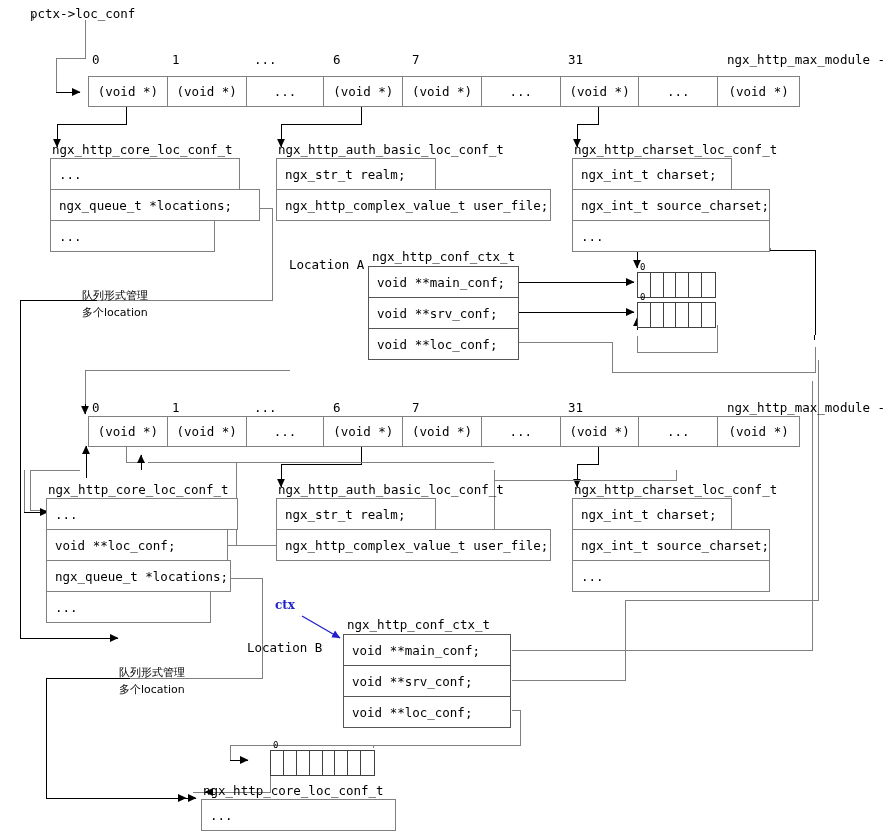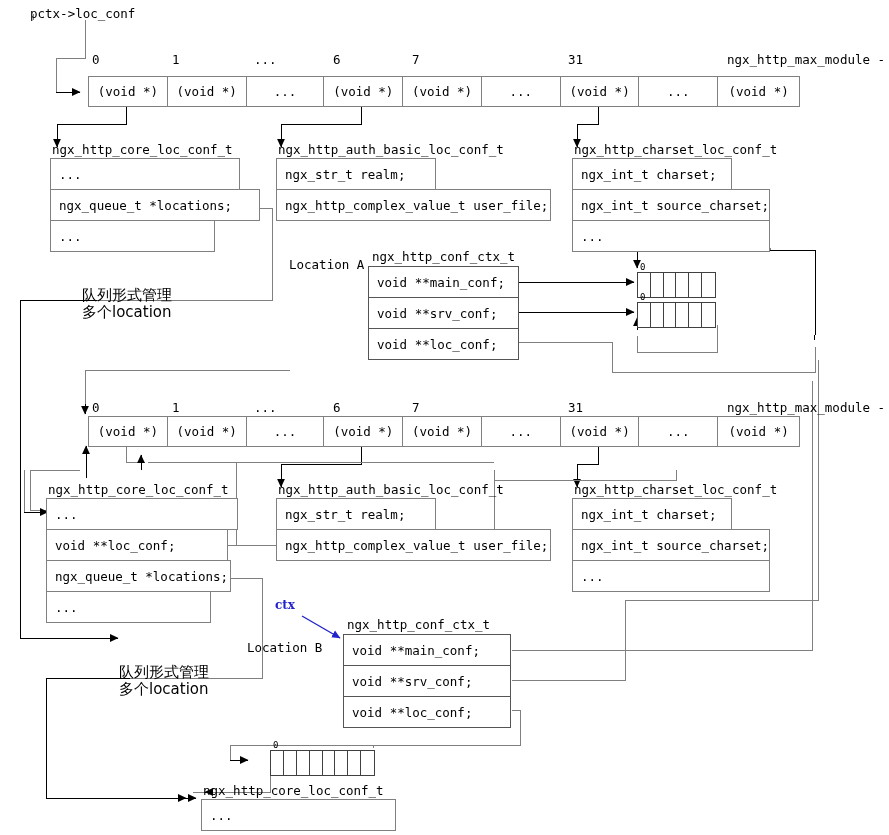--- a/index.html
+++ b/index.html
@@ -26,21 +26,21 @@
   .lbl {
     position: absolute;
     white-space: nowrap;
     color: #000;
     font-family: "DejaVu Sans Mono", "Liberation Mono", monospace;
     font-size: 12.5px;
     line-height: 14px;
   }
   .lbl-cjk {
     font-family: "DejaVu Sans", "Liberation Sans", sans-serif;
-    font-size: 15px;
+    font-size: 11px;
     line-height: 17px;
   }
   .idx {
     position: absolute;
     font-size: 12.5px;
     color: #000;
     white-space: nowrap;
   }
   .tiny-idx {
     position: absolute;

